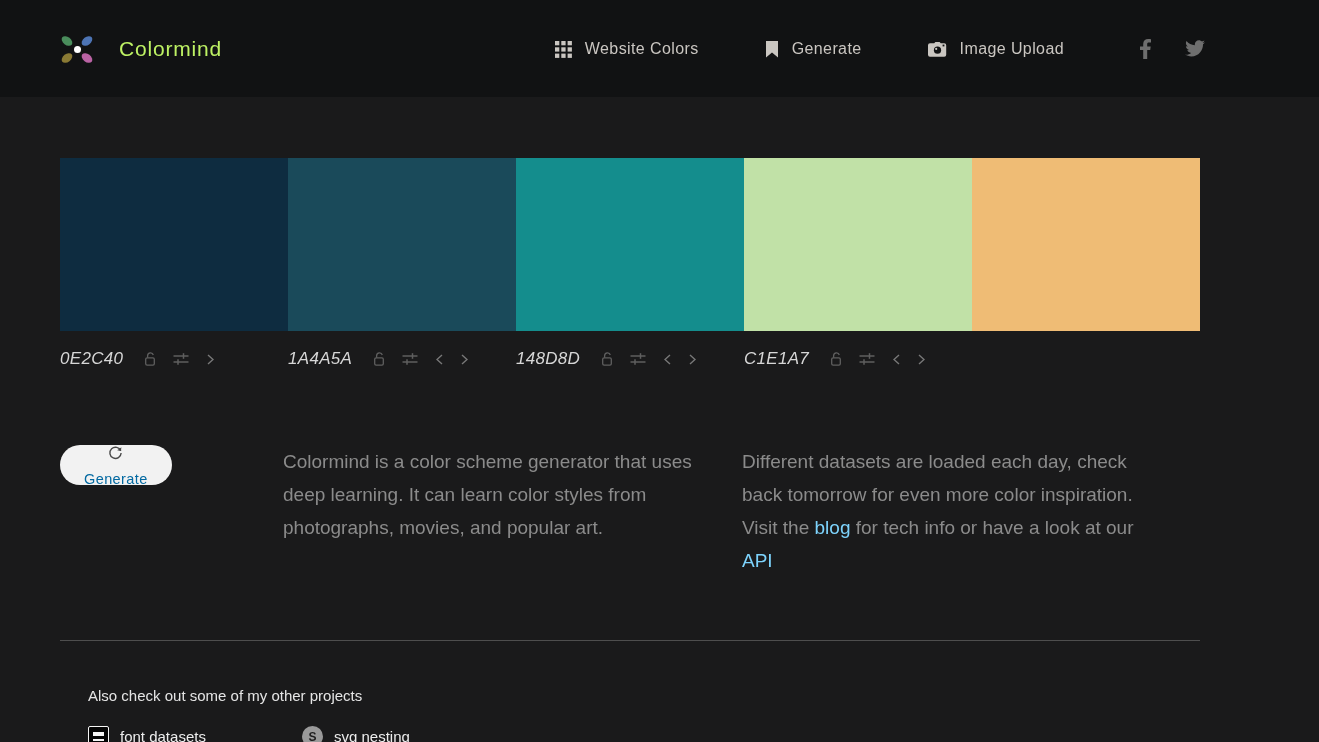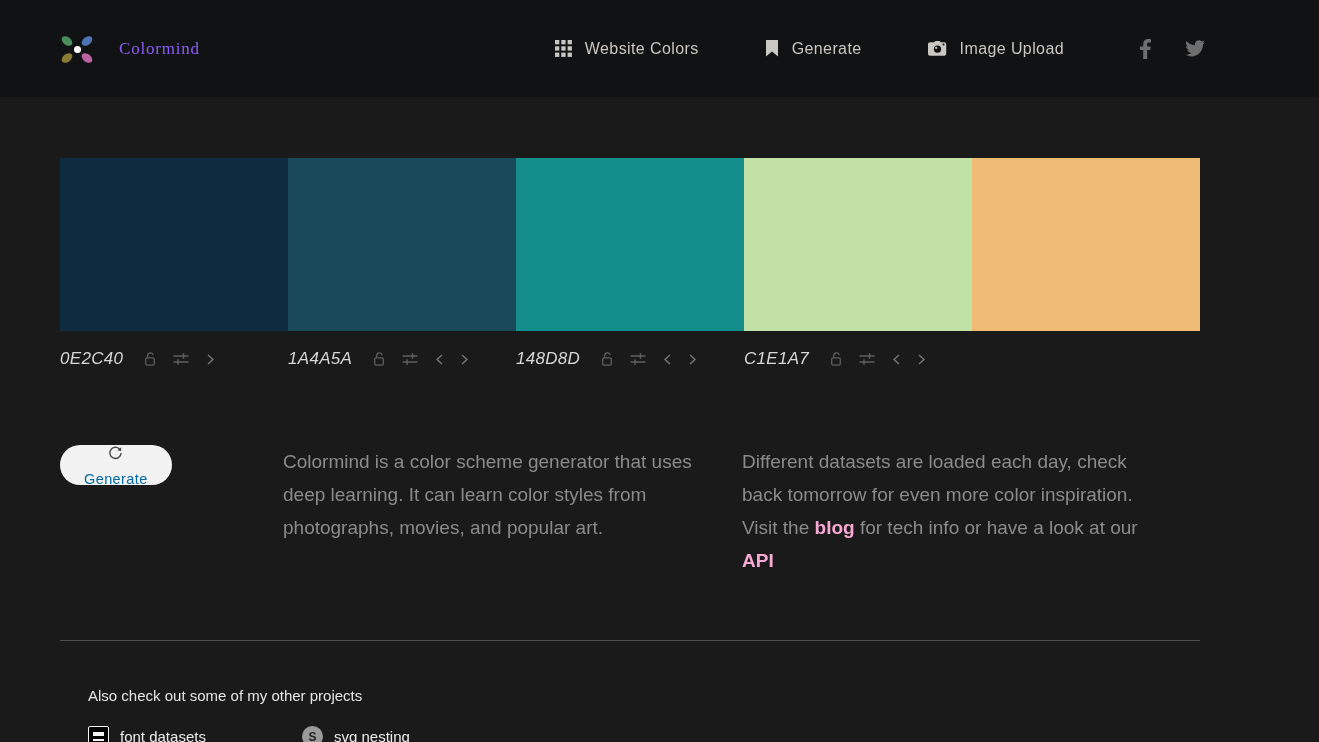--- a/index.html
+++ b/index.html
@@ -18,24 +18,24 @@
     padding:0 114px 0 57px;
   }
   .brand { display:flex; align-items:center; gap:22px; }
   .brand-logo { position:relative; width:40px; height:40px; flex:none; }
   .dot { position:absolute; width:12px; height:8px; border-radius:50%; }
   .dot-tl { left:4px;  top:8px;  background:#4a8d5c; transform:rotate(38deg); }
   .dot-tr { left:24px; top:8px;  background:#4d74b4; transform:rotate(-38deg); }
   .dot-bl { left:4px;  top:25px; background:#8a7a34; transform:rotate(-38deg); }
   .dot-br { left:24px; top:25px; background:#ba63a4; transform:rotate(38deg); }
   .dot-c  { left:17px; top:17px; width:7px; height:7px; border-radius:50%; background:#ffffff; }
-  .brand-name { font-size:17px; color:#8b5cf6; letter-spacing:0.8px;font-family:Liberation Serif, serif; }
+  .brand-name { font-size:21px; color:#bef264; letter-spacing:0.8px; }
 
   .nav { display:flex; align-items:center; gap:66px; margin-left:auto; }
-  .nav-item { display:flex; align-items:center; gap:13px; color:#cac6c1; font-size:16px; letter-spacing:0.4px; cursor:pointer; }
+  .nav-item { display:flex; align-items:flex-end; gap:13px; color:#cac6c1; font-size:16px; letter-spacing:0.4px; cursor:pointer; }
   .nav-item svg { display:block; }
 
   .social { display:flex; align-items:center; gap:34px; margin-left:76px; }
   .social a { display:flex; align-items:center; cursor:pointer; }
 
   
   .main { margin-left:60px; width:1140px; }
 
   .swatches { display:flex; height:173px; margin-top:61px; }
   .swatch { width:228px; height:100%; }
@@ -45,21 +45,21 @@
   .hex { font-size:17px; color:#d7d7d7; letter-spacing:0.3px; }
   .icon-btn { display:flex; align-items:center; margin-left:16px; cursor:pointer; }
   .icon-btn.lock { margin-left:20px; }
   .icon-btn.chev { margin-left:18px; }
 
   .content { display:flex; margin-top:58px; }
   .col-generate { width:223px; flex:none; }
   .col-intro { width:459px; flex:none; padding-right:36px; }
   .col-datasets { width:400px; flex:none; }
   .content p { font-size:19px; line-height:33px; color:#8b8b8b; }
-  .content a.inline-link { color:#f9a8d4; font-weight:bold; text-decoration:none; cursor:pointer; }
+  .content a.inline-link { color:#7dd3fc; font-weight:normal; text-decoration:none; cursor:pointer; }
 
   .generate-btn {
     display:inline-flex; align-items:center; gap:11px;
     height:40px; padding:0 24px; border:none; border-radius:20px;
     background:#f2f2f2; color:#0369a1; font-size:14.5px;
     font-family:"Liberation Sans", sans-serif; letter-spacing:0.4px; cursor:pointer;flex-direction:column;
   }
 
   .divider { border:none; border-top:1px solid #4e4e4e; margin-top:63px; }
 

